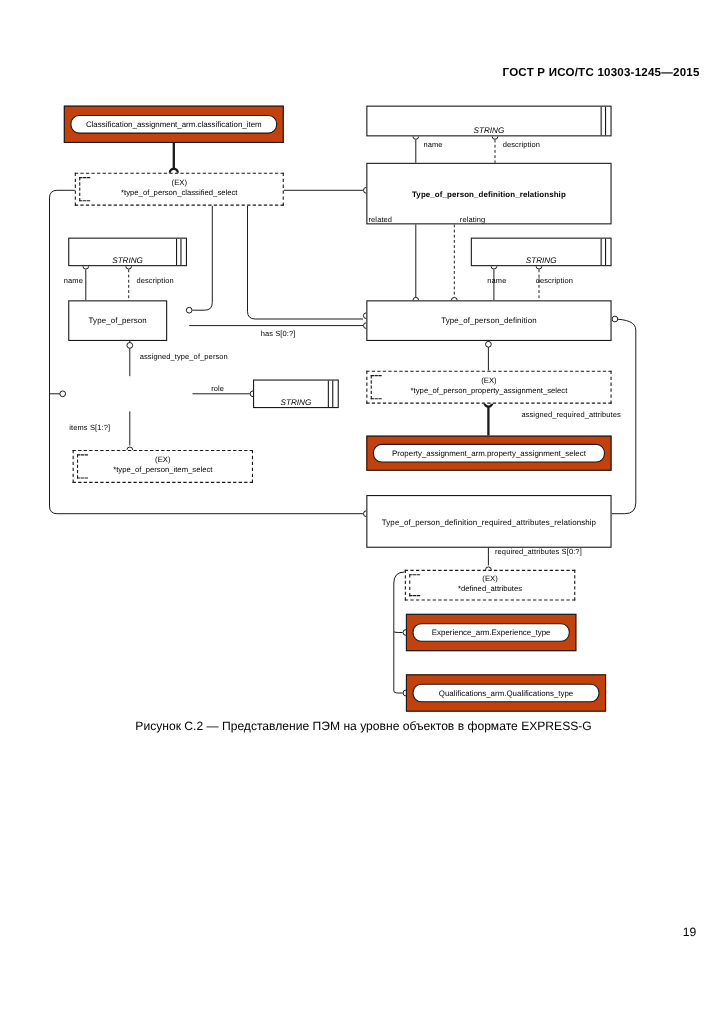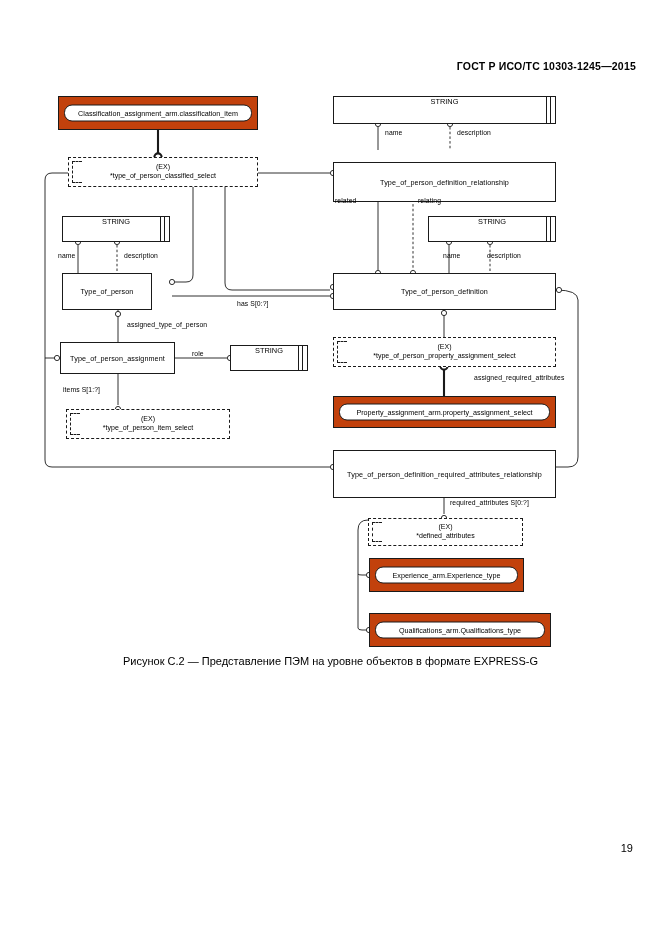--- a/index.html
+++ b/index.html
@@ -20,22 +20,22 @@
   svg.wires{position:absolute;left:0;top:0;width:661px;height:935px;
             pointer-events:none;}
 
   
   .ebox{position:absolute;box-sizing:border-box;border:1px solid #1a1a1a;
         background:#fff;display:flex;align-items:center;justify-content:center;
         font-size:7.2px;letter-spacing:.1px;white-space:nowrap;}
 
   
   .sbox{position:absolute;box-sizing:border-box;border:1px solid #1a1a1a;
-        background:#fff;display:flex;align-items:flex-start;justify-content:center;
-        font-size:7.4px;white-space:nowrap;}
+        background:#fff;display:flex;align-items:flex-end;justify-content:center;
+        font-size:7.4px;white-space:nowrap;font-style:italic;}
   .sbox::after{content:"";position:absolute;right:4px;top:0;bottom:0;
         border-left:1px solid #1a1a1a;}
   .sbox::before{content:"";position:absolute;right:8px;top:0;bottom:0;
         border-left:1px solid #1a1a1a;}
 
   
   .exbox{position:absolute;box-sizing:border-box;border:1px dashed #1a1a1a;
          background:#fff;display:flex;flex-direction:column;align-items:center;
          justify-content:center;font-size:7px;line-height:1.25;white-space:nowrap;}
   .exbox .tab{position:absolute;left:3px;top:3px;bottom:3px;width:9px;
@@ -138,21 +138,21 @@
     </svg>
 
     <div class="rbox" style="left:58px;top:96px;width:200px;height:34px;">
       <div class="cap">Classification_assignment_arm.classification_item</div>
     </div>
 
     <div class="sbox" style="left:333px;top:96px;width:223px;height:28px;">
       <span>STRING</span>
     </div>
 
-    <div class="ebox" style="left:333px;top:162px;width:223px;height:40px;">
+    <div class="ebox" style="left:333px;top:148px;width:223px;height:56px;font-weight:bold;">
       <span>Type_of_person_definition_relationship</span>
     </div>
 
     <div class="exbox" style="left:68px;top:157px;width:190px;height:30px;">
       <span class="tab"></span>
       <span>(EX)</span>
       <span>*type_of_person_classified_select</span>
     </div>
 
     <div class="sbox" style="left:62px;top:216px;width:108px;height:26px;">
@@ -164,23 +164,20 @@
     </div>
 
     <div class="ebox" style="left:62px;top:273px;width:90px;height:37px;">
       <span>Type_of_person</span>
     </div>
 
     <div class="ebox" style="left:333px;top:273px;width:223px;height:37px;text-align:center;">
       <span>Type_of_person_definition</span>
     </div>
 
-    <div class="ebox" style="left:60px;top:342px;width:115px;height:32px;">
-      <span>Type_of_person_assignment</span>
-    </div>
 
     <div class="sbox" style="left:230px;top:345px;width:78px;height:26px;">
       <span>STRING</span>
     </div>
 
     <div class="exbox" style="left:333px;top:337px;width:223px;height:30px;">
       <span class="tab"></span>
       <span>(EX)</span>
       <span>*type_of_person_property_assignment_select</span>
     </div>

